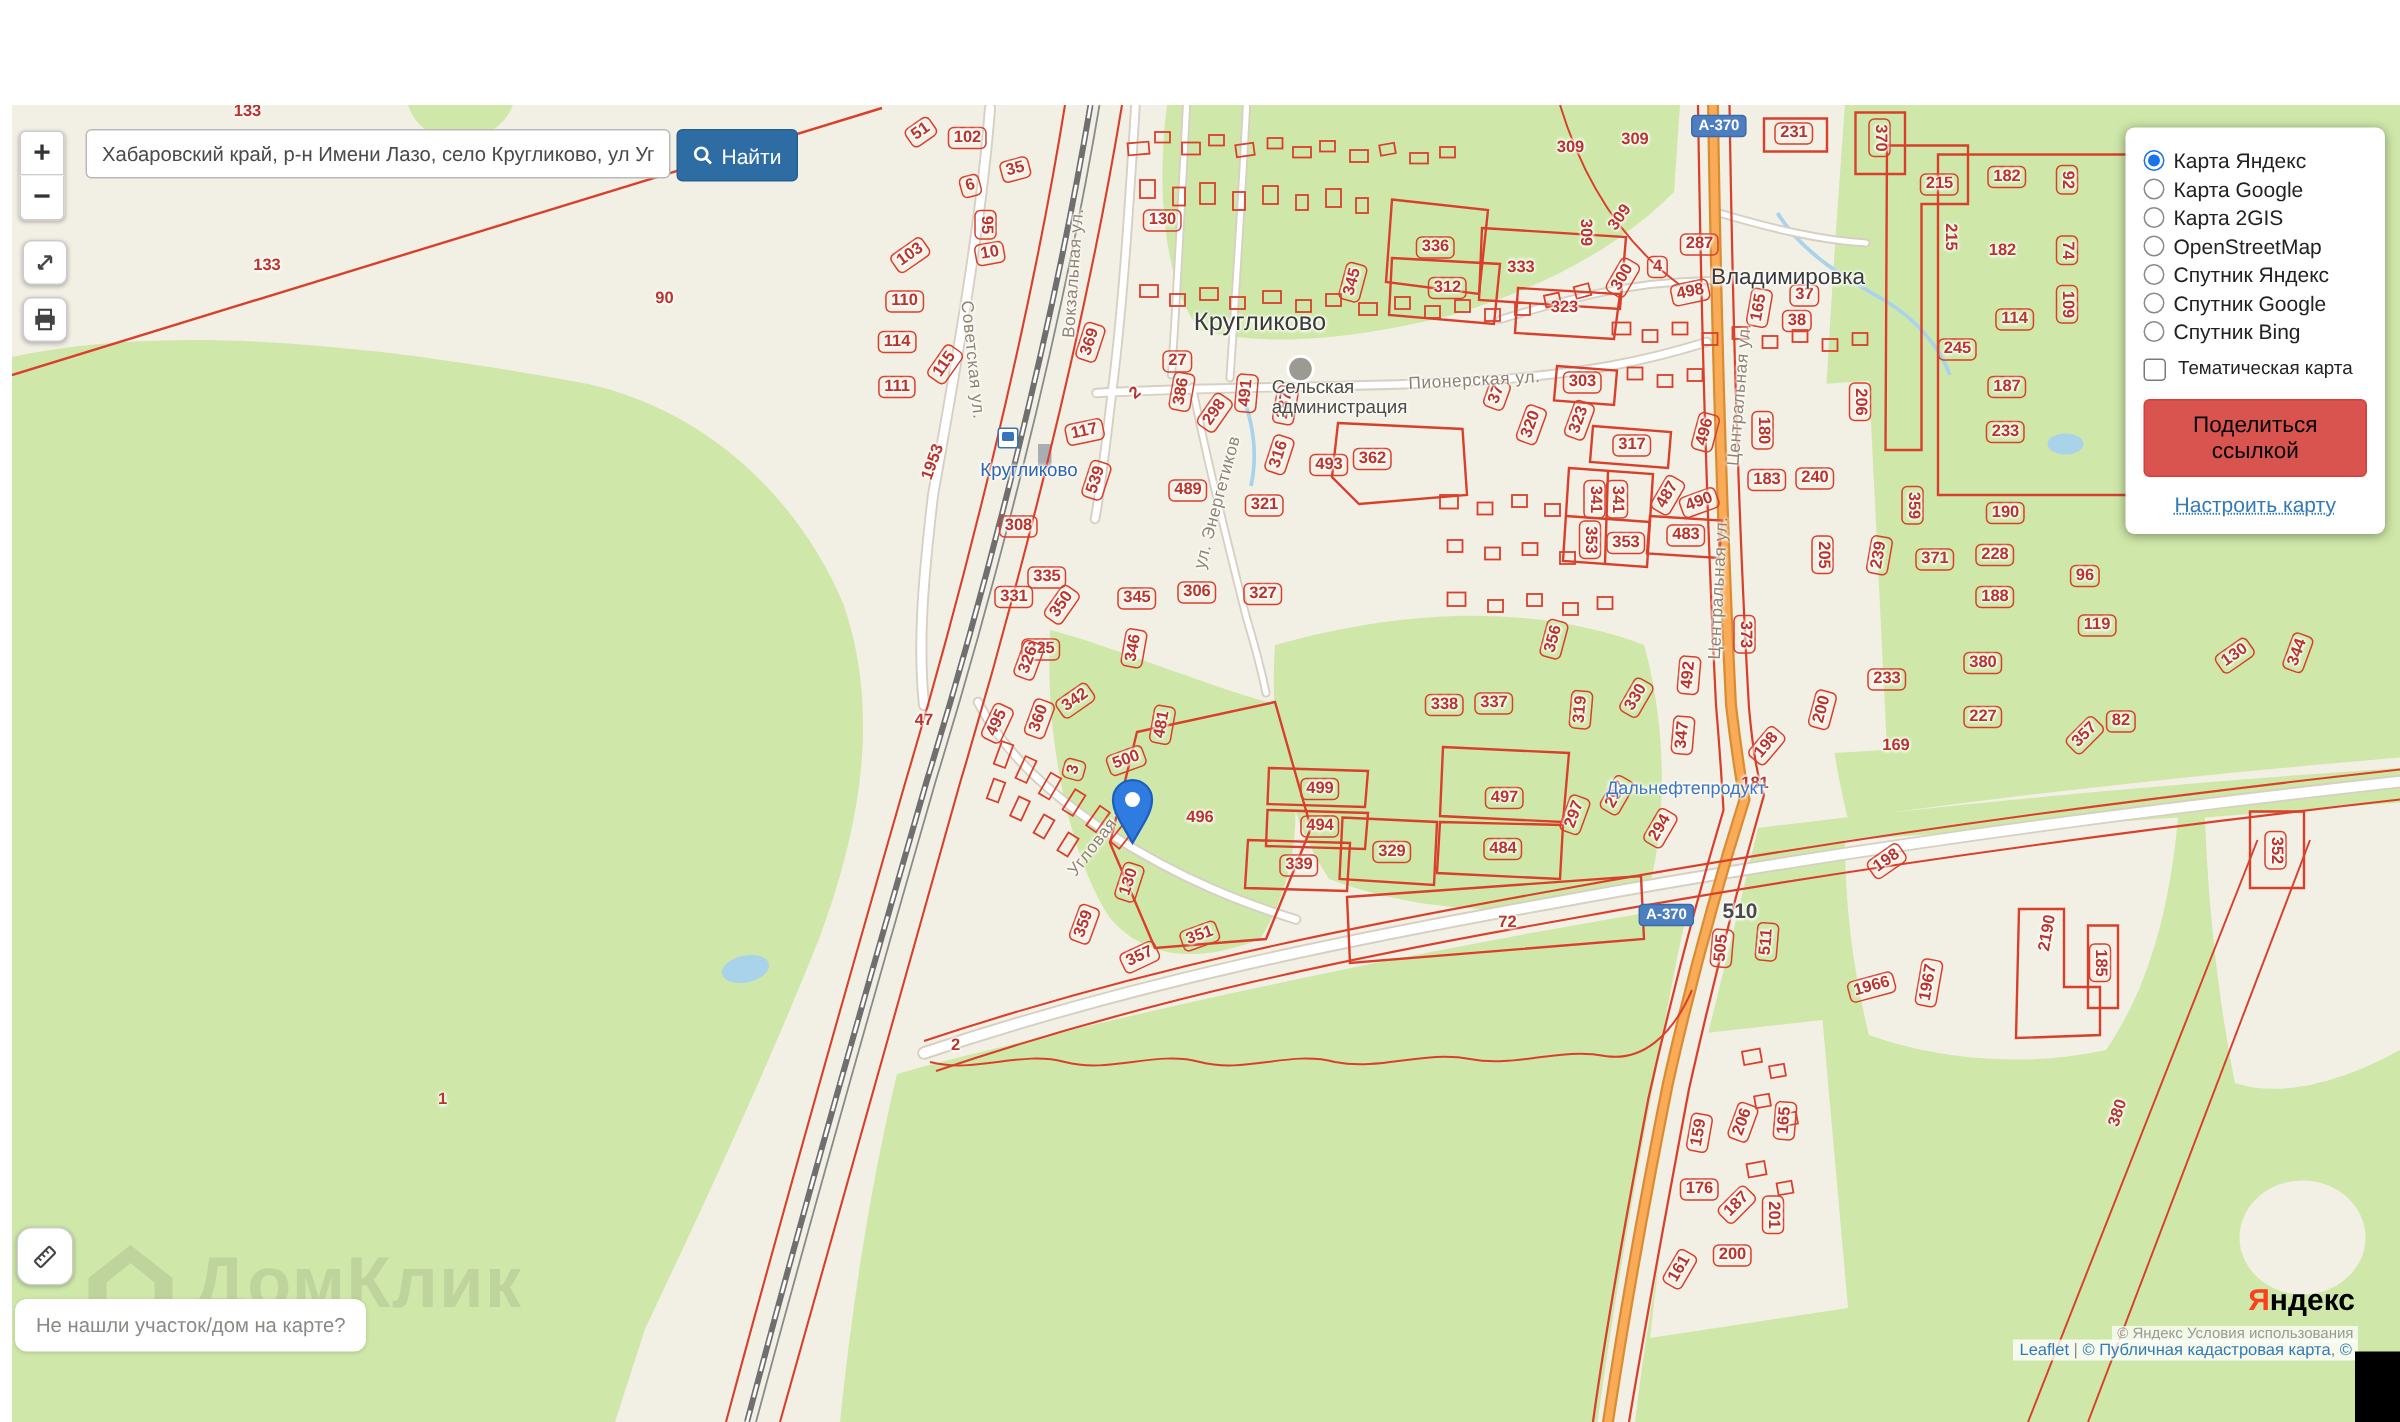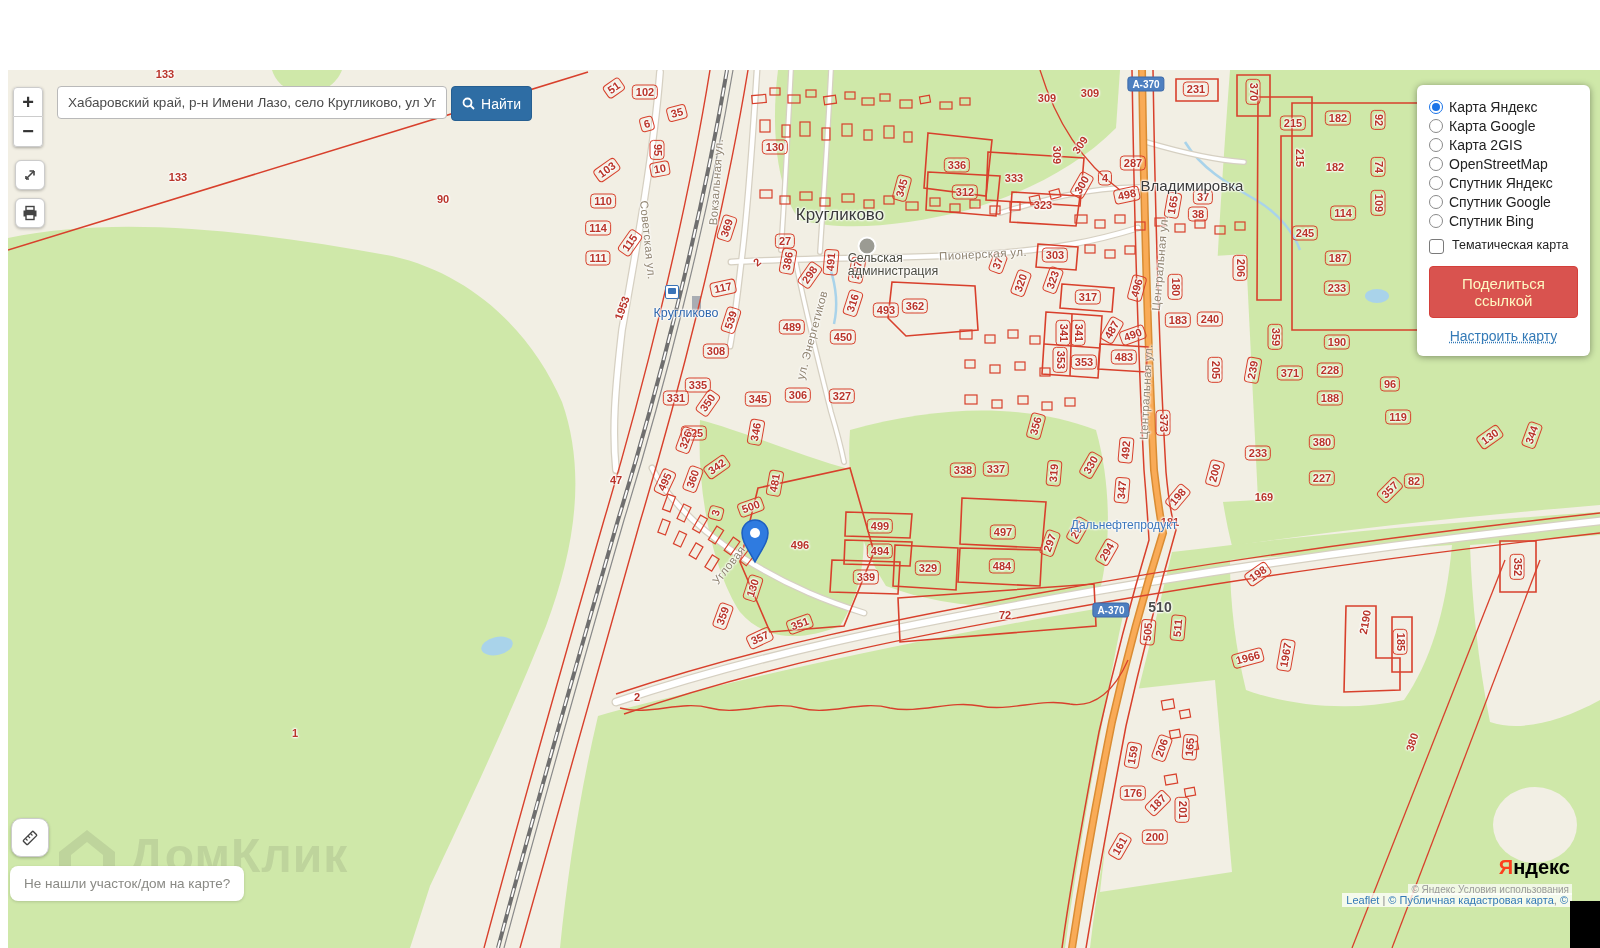--- a/index.html
+++ b/index.html
@@ -70,21 +70,21 @@
   #panel{position:absolute;left:1417px;top:85px;width:173px;z-index:10;background:#fff;border-radius:6px;
     box-shadow:0 1px 7px rgba(0,0,0,.4);box-sizing:border-box;padding:11px 12px 12px 12px;}
   .radio-row{display:flex;align-items:center;gap:6px;margin:3px 0;cursor:pointer;font-size:14px;color:#222;}
   .radio{width:14px;height:14px;border-radius:50%;border:1px solid #8a8a8a;background:#fff;position:relative;flex:none;box-sizing:border-box;}
   .radio.sel{border-color:#1a73e8;}
   .radio.sel::after{content:"";position:absolute;left:2px;top:2px;width:8px;height:8px;border-radius:50%;background:#1a73e8;}
   .cb-row{display:flex;align-items:flex-start;gap:8px;margin:9px 0 4px 0;cursor:pointer;font-size:12.5px;color:#222;line-height:14px;}
   .cb{width:15px;height:15px;border:1px solid #7a7a7a;border-radius:3px;background:#fff;flex:none;position:relative;box-sizing:border-box;margin-top:1px;}
   .cb.on{background:#1a73e8;border-color:#1a73e8;}
   .cb.on::after{content:"\2713";position:absolute;left:2px;top:-1px;color:#fff;font-size:12px;font-weight:bold;}
-  #sharebtn{display:block;width:100%;margin:12px 0 4px 0;background:#d9534f;border:1px solid #d43f3a;color:#fef9c3;
+  #sharebtn{display:block;width:100%;margin:12px 0 4px 0;background:#d9534f;border:1px solid #d43f3a;color:#000000;
     font-size:15px;padding:8px 6px;border-radius:4px;cursor:pointer;font-family:"Liberation Sans",sans-serif;}
   #cfglink{display:block;text-align:center;margin-top:10px;color:#337ab7;font-size:14px;cursor:pointer;
     text-decoration:underline dotted;}
   
   #yalogo{position:absolute;right:30px;top:856px;z-index:10;font-size:20px;font-weight:bold;color:#000;}
   #yalogo .ya{color:#fc3f1d;}
   #terms{position:absolute;right:28px;top:884px;z-index:10;font-size:10px;color:#9a9a9a;
     background:rgba(255,255,255,.7);padding:0 3px;}
   #attr{position:absolute;right:28px;top:893px;z-index:10;font-size:11px;background:rgba(255,255,255,.78);
     padding:1px 4px;color:#8a8a8a;}
@@ -298,26 +298,26 @@
         <div class="mlabel parcel" style="left: 749px; top: 192px; transform: translate(-50%, -50%) rotate(-40deg); position: absolute;">2</div>
         <div class="mlabel parcel boxed" style="left: 715px; top: 218px; transform: translate(-50%, -50%) rotate(-12deg); position: absolute;">117</div>
         <div class="mlabel parcel boxed" style="left: 723px; top: 250px; transform: translate(-50%, -50%) rotate(-72deg); position: absolute;">539</div>
         <div class="mlabel parcel boxed" style="left: 777px; top: 171px; transform: translate(-50%, -50%) rotate(0deg); position: absolute;">27</div>
         <div class="mlabel parcel boxed" style="left: 780px; top: 191px; transform: translate(-50%, -50%) rotate(-80deg); position: absolute;">386</div>
         <div class="mlabel parcel boxed" style="left: 802px; top: 205px; transform: translate(-50%, -50%) rotate(-55deg); position: absolute;">298</div>
         <div class="mlabel parcel boxed" style="left: 823px; top: 192px; transform: translate(-50%, -50%) rotate(-85deg); position: absolute;">491</div>
         <div class="mlabel parcel boxed" style="left: 849px; top: 200px; transform: translate(-50%, -50%) rotate(-80deg); position: absolute;">287</div>
         <div class="mlabel parcel boxed" style="left: 845px; top: 233px; transform: translate(-50%, -50%) rotate(-72deg); position: absolute;">316</div>
         <div class="mlabel parcel boxed" style="left: 784px; top: 257px; transform: translate(-50%, -50%) rotate(0deg); position: absolute;">489</div>
-        <div class="mlabel parcel boxed" style="left: 835px; top: 267px; transform: translate(-50%, -50%) rotate(0deg); position: absolute;">450</div>
+        <div class="mlabel parcel boxed" style="left: 835px; top: 267px; transform: translate(-50%, -50%) rotate(0deg); position: absolute;">321</div>
         <div class="mlabel parcel boxed" style="left: 878px; top: 240px; transform: translate(-50%, -50%) rotate(0deg); position: absolute;">493</div>
         <div class="mlabel parcel boxed" style="left: 907px; top: 236px; transform: translate(-50%, -50%) rotate(0deg); position: absolute;">362</div>
         <div class="mlabel parcel boxed" style="left: 834px; top: 326px; transform: translate(-50%, -50%) rotate(0deg); position: absolute;">327</div>
         <div class="mlabel parcel boxed" style="left: 790px; top: 325px; transform: translate(-50%, -50%) rotate(0deg); position: absolute;">306</div>
-        <div class="mlabel parcel boxed" style="left: 708px; top: 281px; transform: translate(-50%, -50%) rotate(0deg); position: absolute;">308</div>
+        <div class="mlabel parcel boxed" style="left: 671px; top: 281px; transform: translate(-50%, -50%) rotate(0deg); position: absolute;">308</div>
         <div class="mlabel parcel boxed" style="left: 690px; top: 315px; transform: translate(-50%, -50%) rotate(0deg); position: absolute;">335</div>
         <div class="mlabel parcel boxed" style="left: 668px; top: 328px; transform: translate(-50%, -50%) rotate(0deg); position: absolute;">331</div>
         <div class="mlabel parcel boxed" style="left: 700px; top: 333px; transform: translate(-50%, -50%) rotate(-55deg); position: absolute;">350</div>
         <div class="mlabel parcel boxed" style="left: 686px; top: 363px; transform: translate(-50%, -50%) rotate(0deg); position: absolute;">325</div>
         <div class="mlabel parcel boxed" style="left: 678px; top: 370px; transform: translate(-50%, -50%) rotate(-70deg); position: absolute;">326</div>
         <div class="mlabel parcel boxed" style="left: 750px; top: 329px; transform: translate(-50%, -50%) rotate(0deg); position: absolute;">345</div>
         <div class="mlabel parcel boxed" style="left: 748px; top: 362px; transform: translate(-50%, -50%) rotate(-80deg); position: absolute;">346</div>
         <div class="mlabel parcel boxed" style="left: 709px; top: 397px; transform: translate(-50%, -50%) rotate(-35deg); position: absolute;">342</div>
         <div class="mlabel parcel boxed" style="left: 685px; top: 409px; transform: translate(-50%, -50%) rotate(-70deg); position: absolute;">360</div>
         <div class="mlabel parcel boxed" style="left: 657px; top: 412px; transform: translate(-50%, -50%) rotate(-65deg); position: absolute;">495</div>

